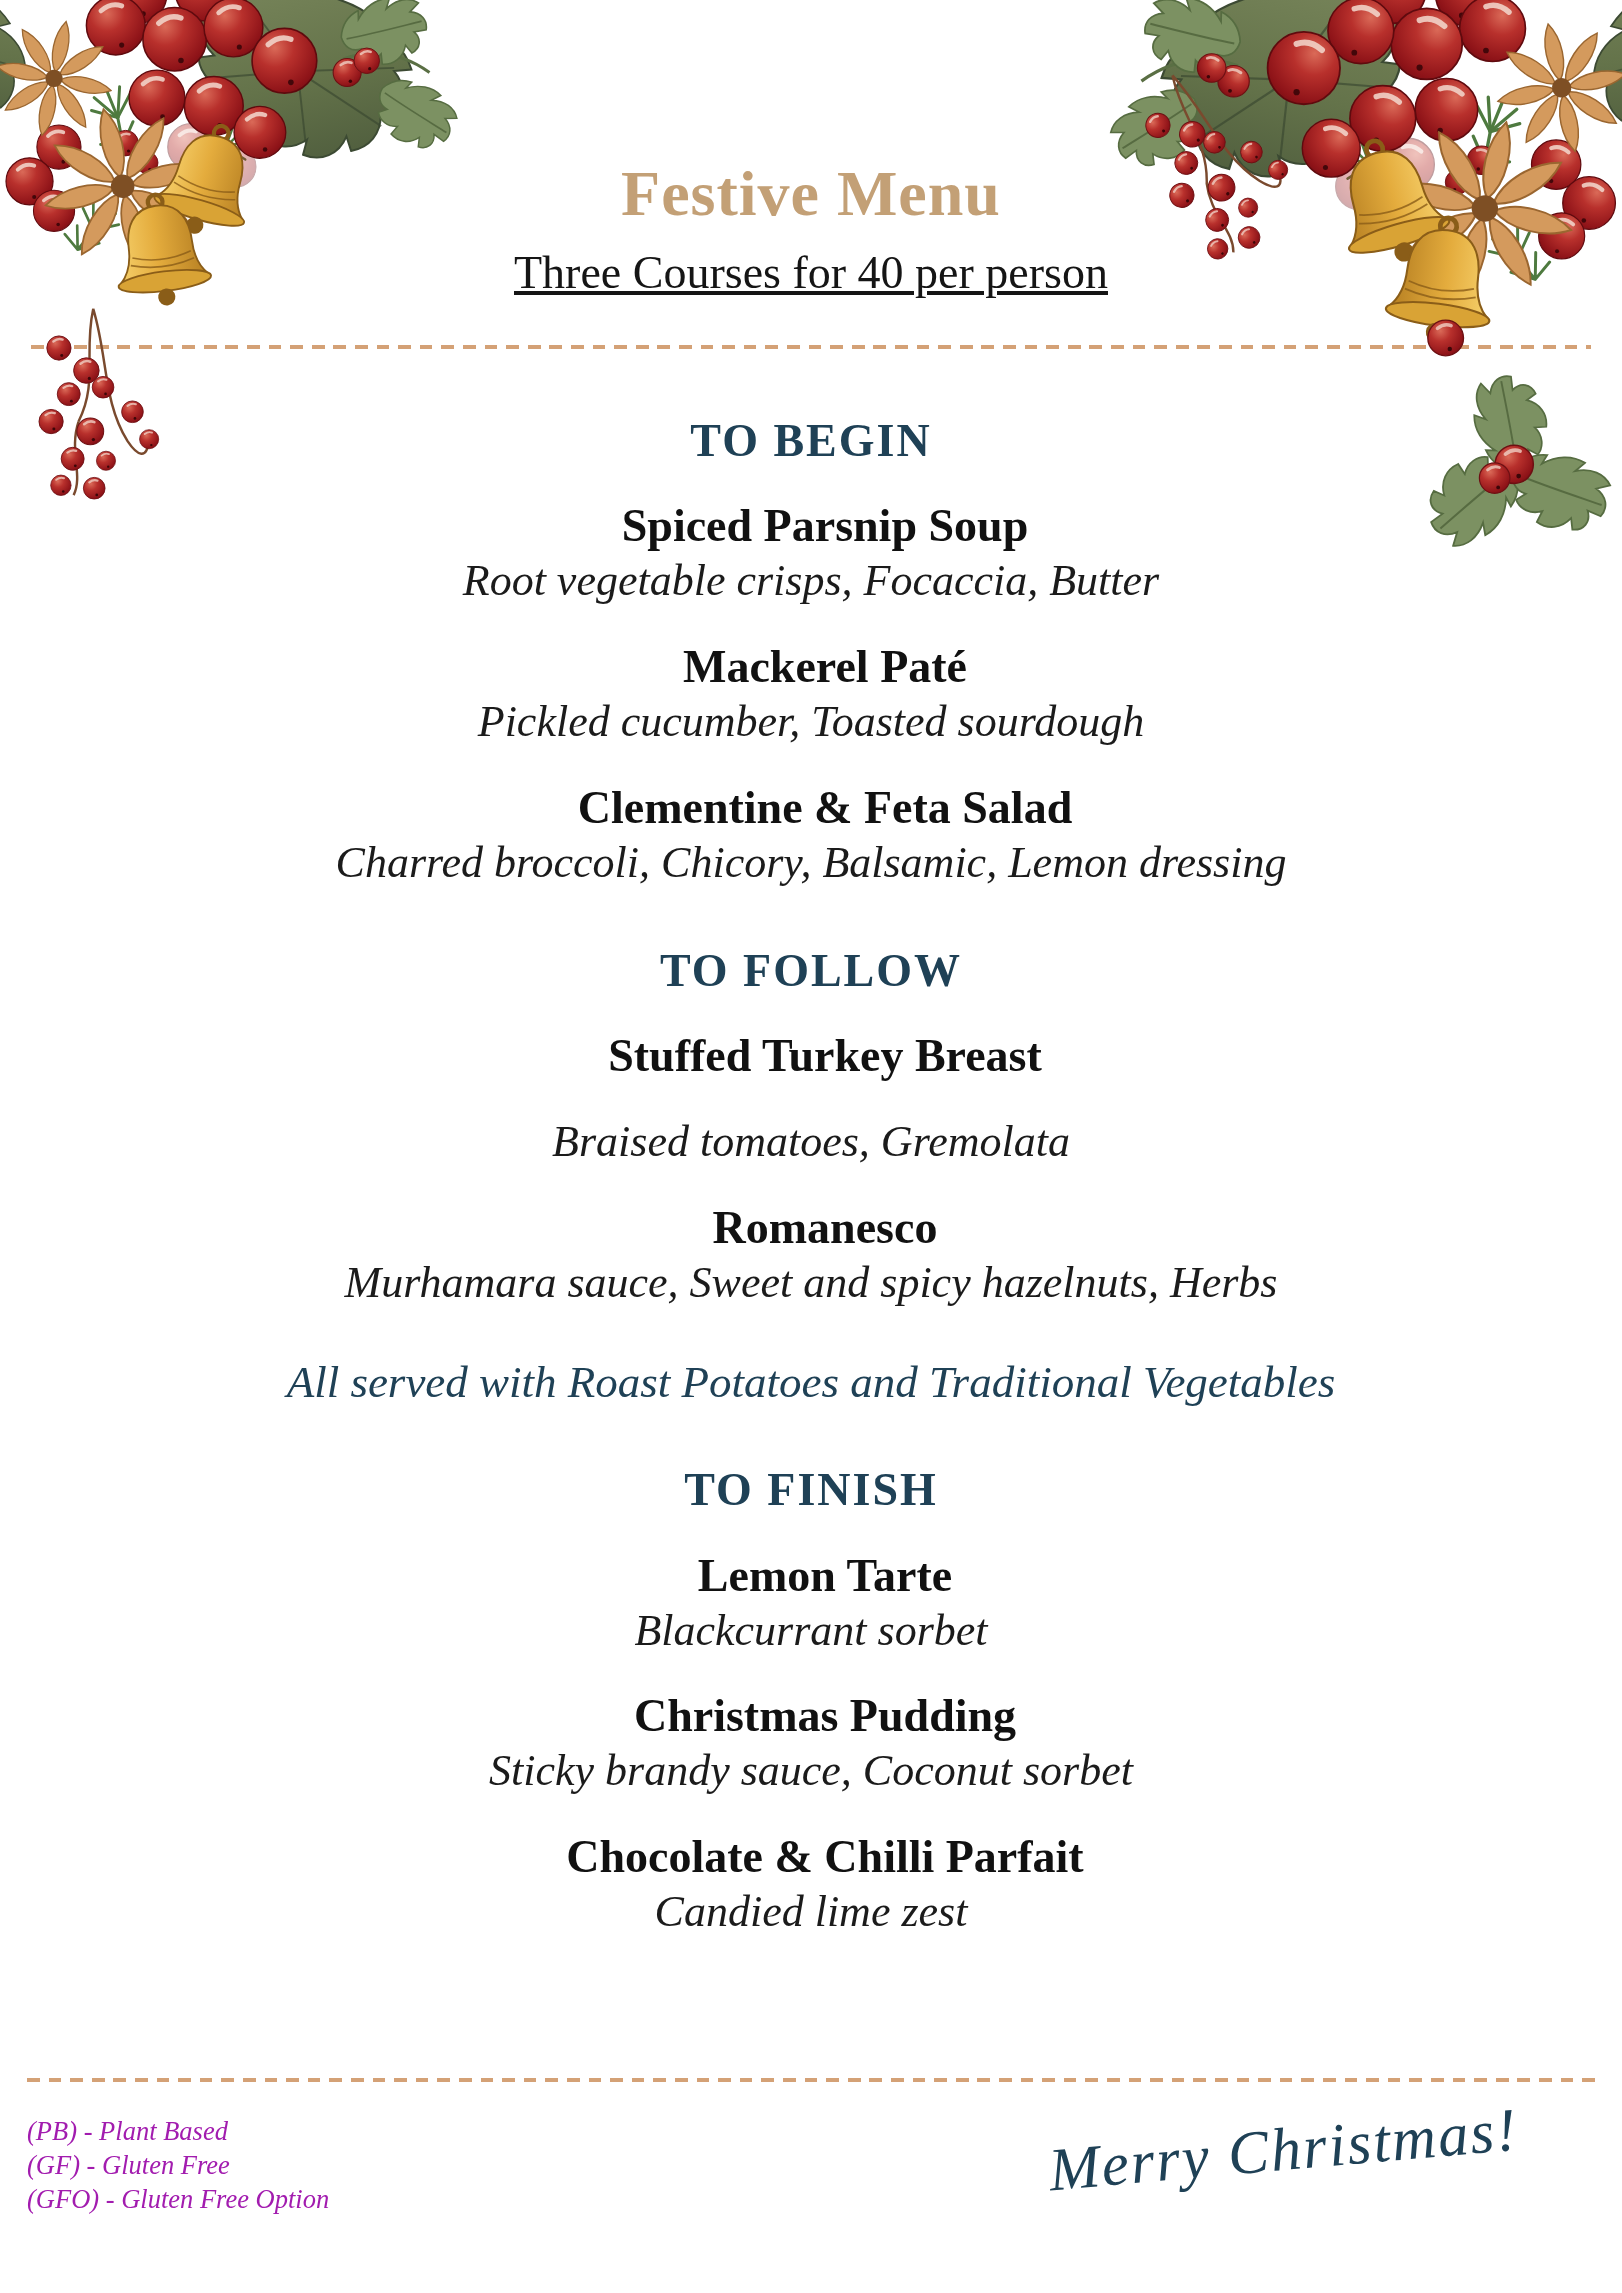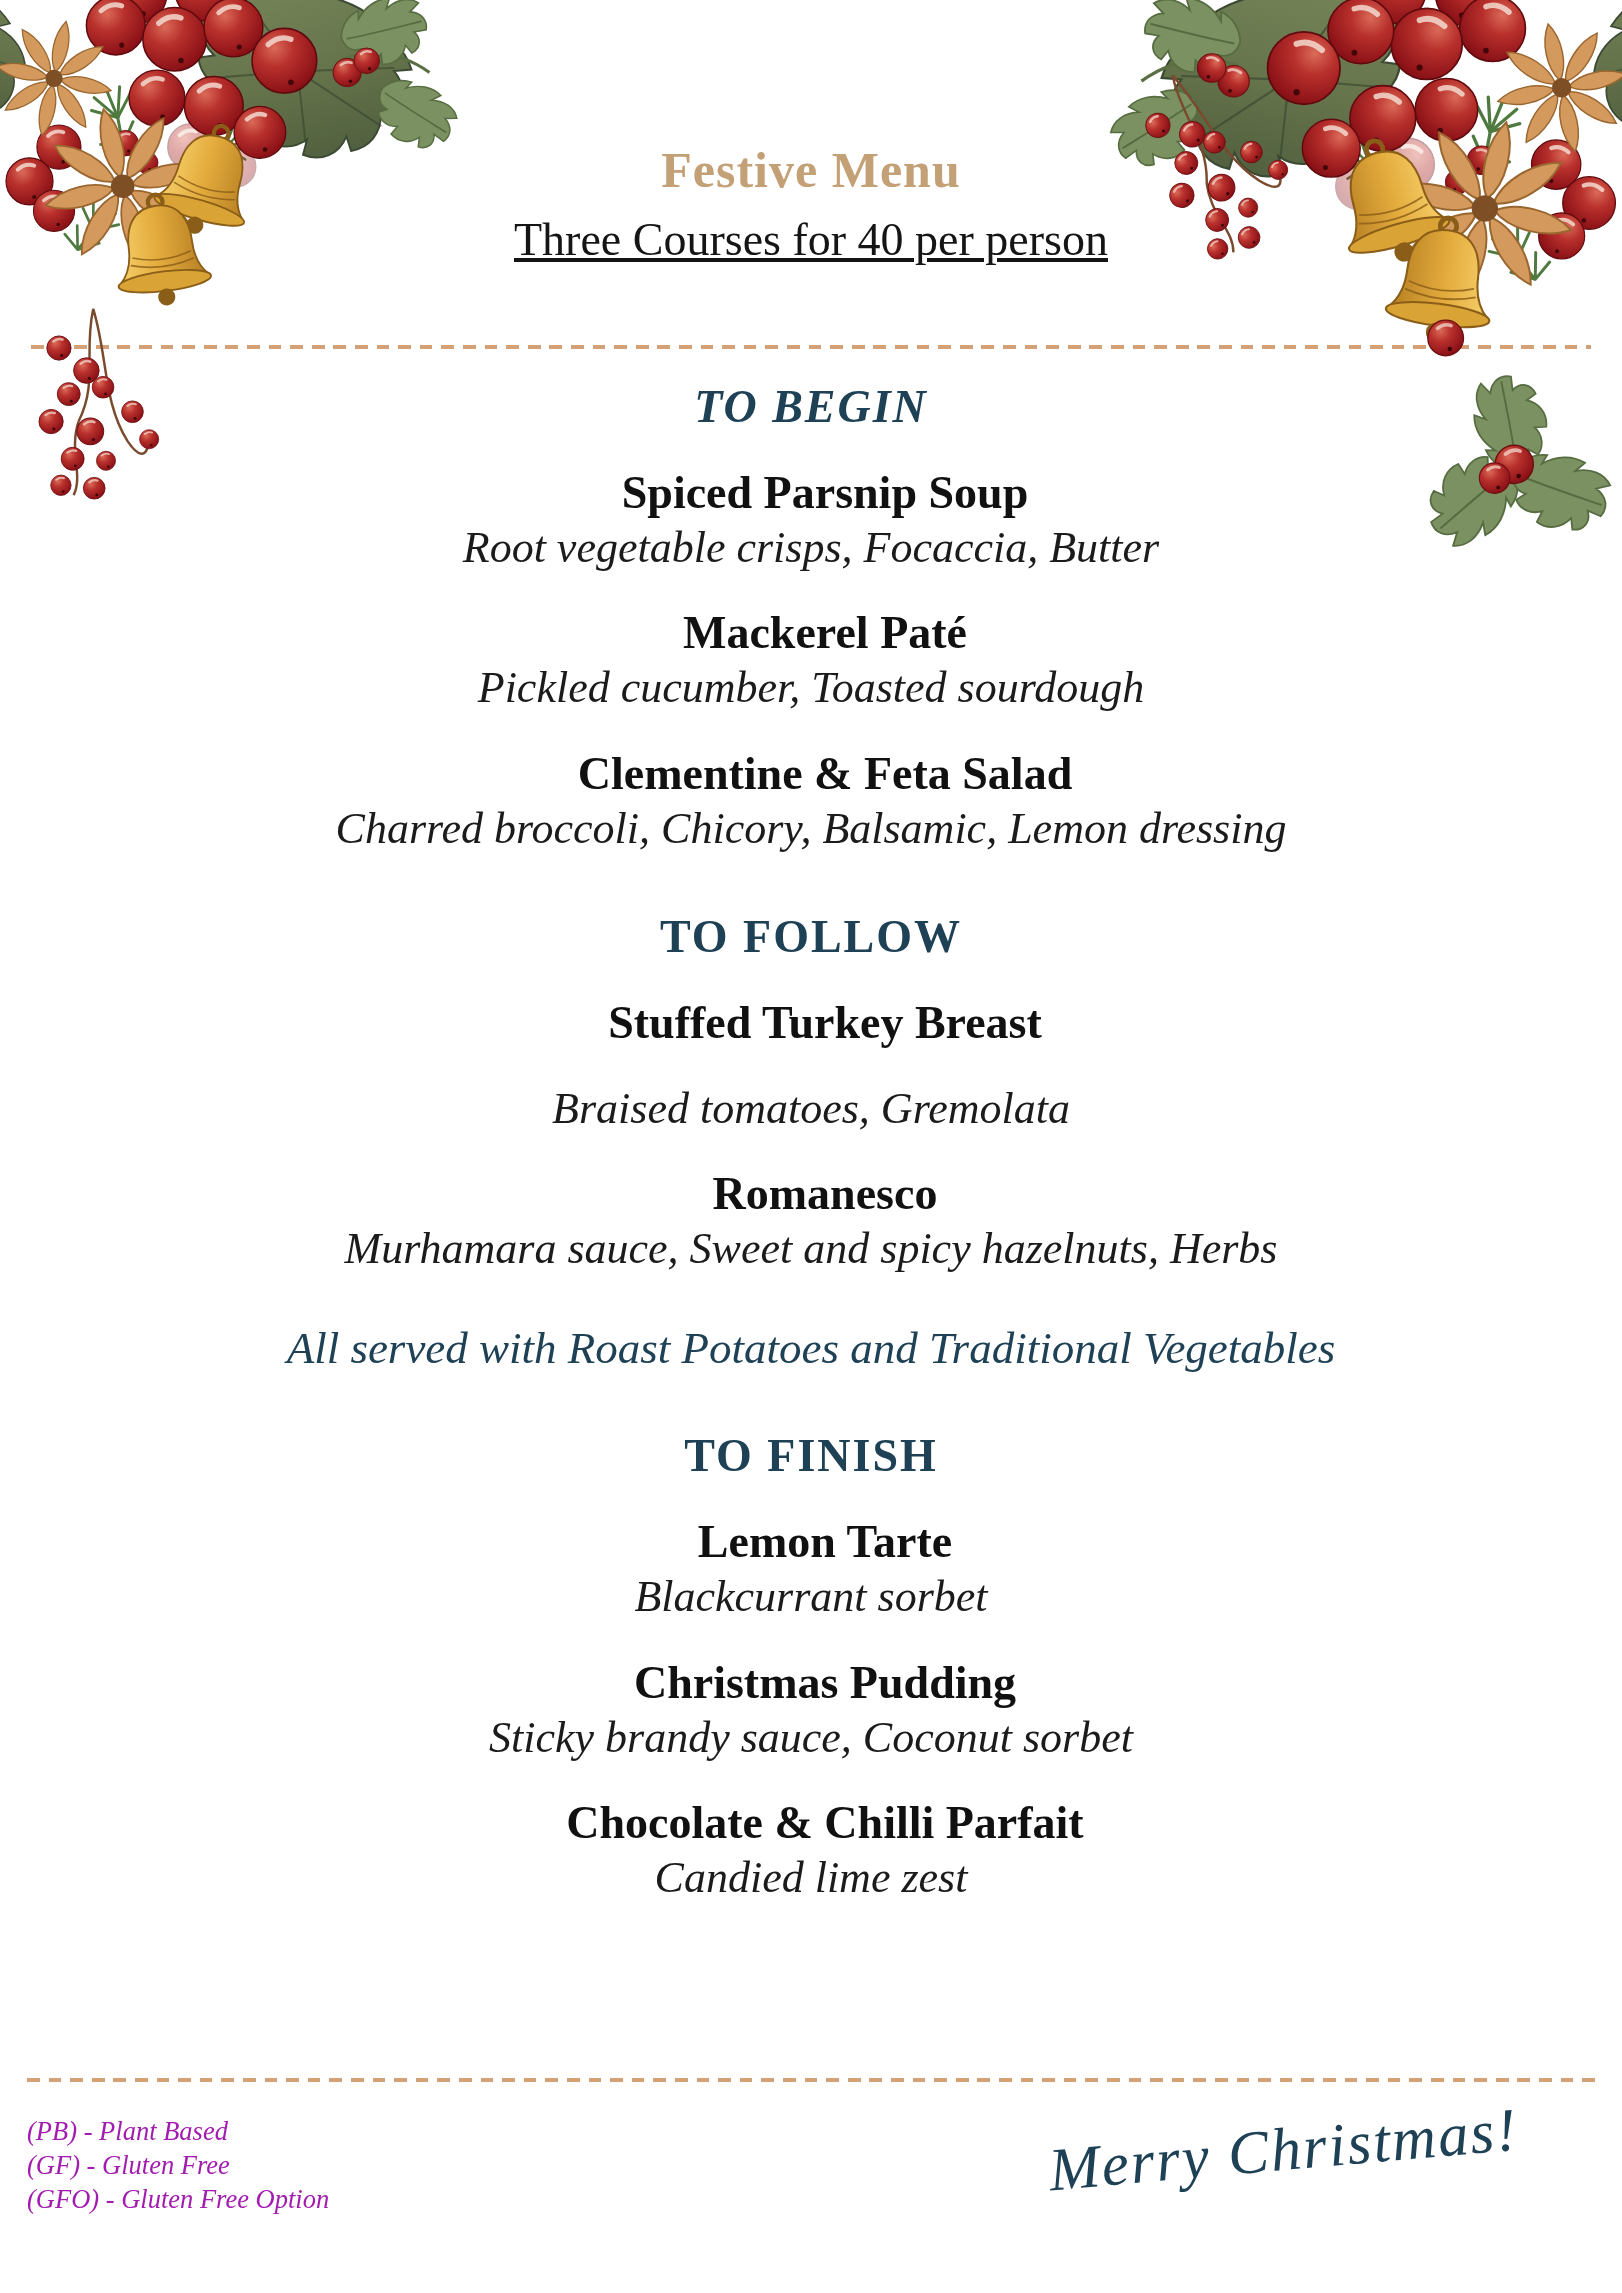--- a/index.html
+++ b/index.html
@@ -13,24 +13,24 @@
   .deco-left{top:0;left:0;}
   .deco-right{top:0;right:0;}
   .deco-defs{position:absolute;width:0;height:0;}
   
   .dash{position:absolute;height:3.9px;z-index:1;
     background:repeating-linear-gradient(90deg,#d4a176 0 12.7px,transparent 12.7px 21.6px);}
   .dash-top{left:31px;right:31px;top:345px;}
   .dash-bottom{left:27.4px;right:27.4px;top:2078px;}
   
   .content{position:relative;z-index:2;text-align:center;padding-top:143px;}
-  .title{font-size:50px;font-weight:700;color:#c3a076;margin:0;line-height:1.1;letter-spacing:1px;}
+  .title{font-size:64px;font-weight:700;color:#c3a076;margin:16px;line-height:1.1;letter-spacing:1px;}
   .subtitle{font-size:46px;color:#151515;margin:13.7px 0 0;line-height:1.2;text-decoration:underline;}
   .sec-heading{font-size:46px;color:#1f4156;letter-spacing:2px;font-weight:700;margin:55px 0 0;line-height:1.15;}
-  .sec-first .sec-heading{margin-top:114px;font-style:italic;}
+  .sec-first .sec-heading{margin-top:114px;}
   .dish{margin-top:33px;}
   .dish-name{font-size:46px;font-weight:700;color:#111111;margin:0;line-height:1.15;padding-left:28px;}
   .dish-desc{font-size:44px;font-style:italic;color:#1b1b1b;margin:2px 0 0;line-height:1.2;white-space:nowrap;}
   .serve-note{font-size:45px;font-style:italic;color:#1f4156;margin:45px 0 0;line-height:1.2;}
   
   .legend{position:absolute;left:27px;top:2115px;text-align:left;font-style:italic;
     font-size:26.5px;color:#a21caf;line-height:1.28;z-index:2;}
   .legend p{margin:0;}
   .signoff{position:absolute;right:103px;top:2115px;font-size:61px;font-style:italic;
     color:#1f4156;transform:rotate(-5deg);letter-spacing:2px;z-index:2;}

